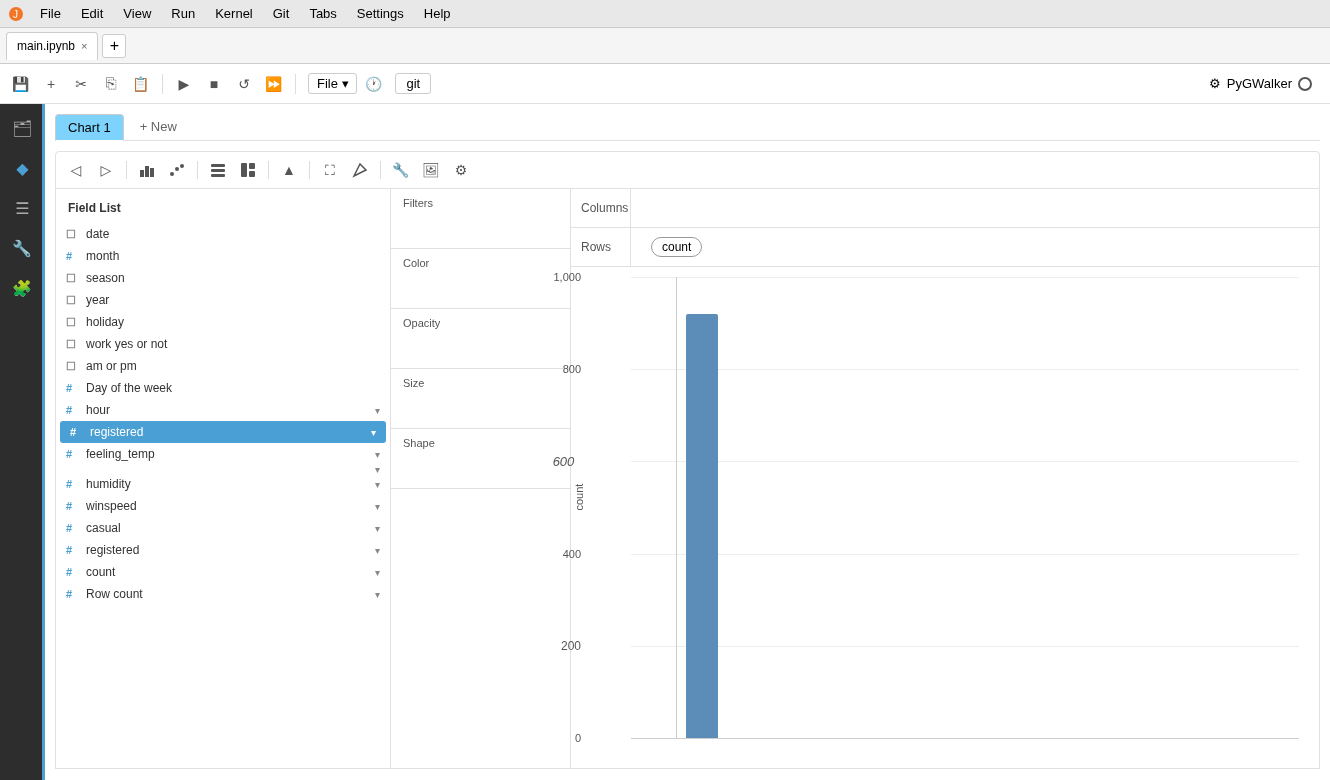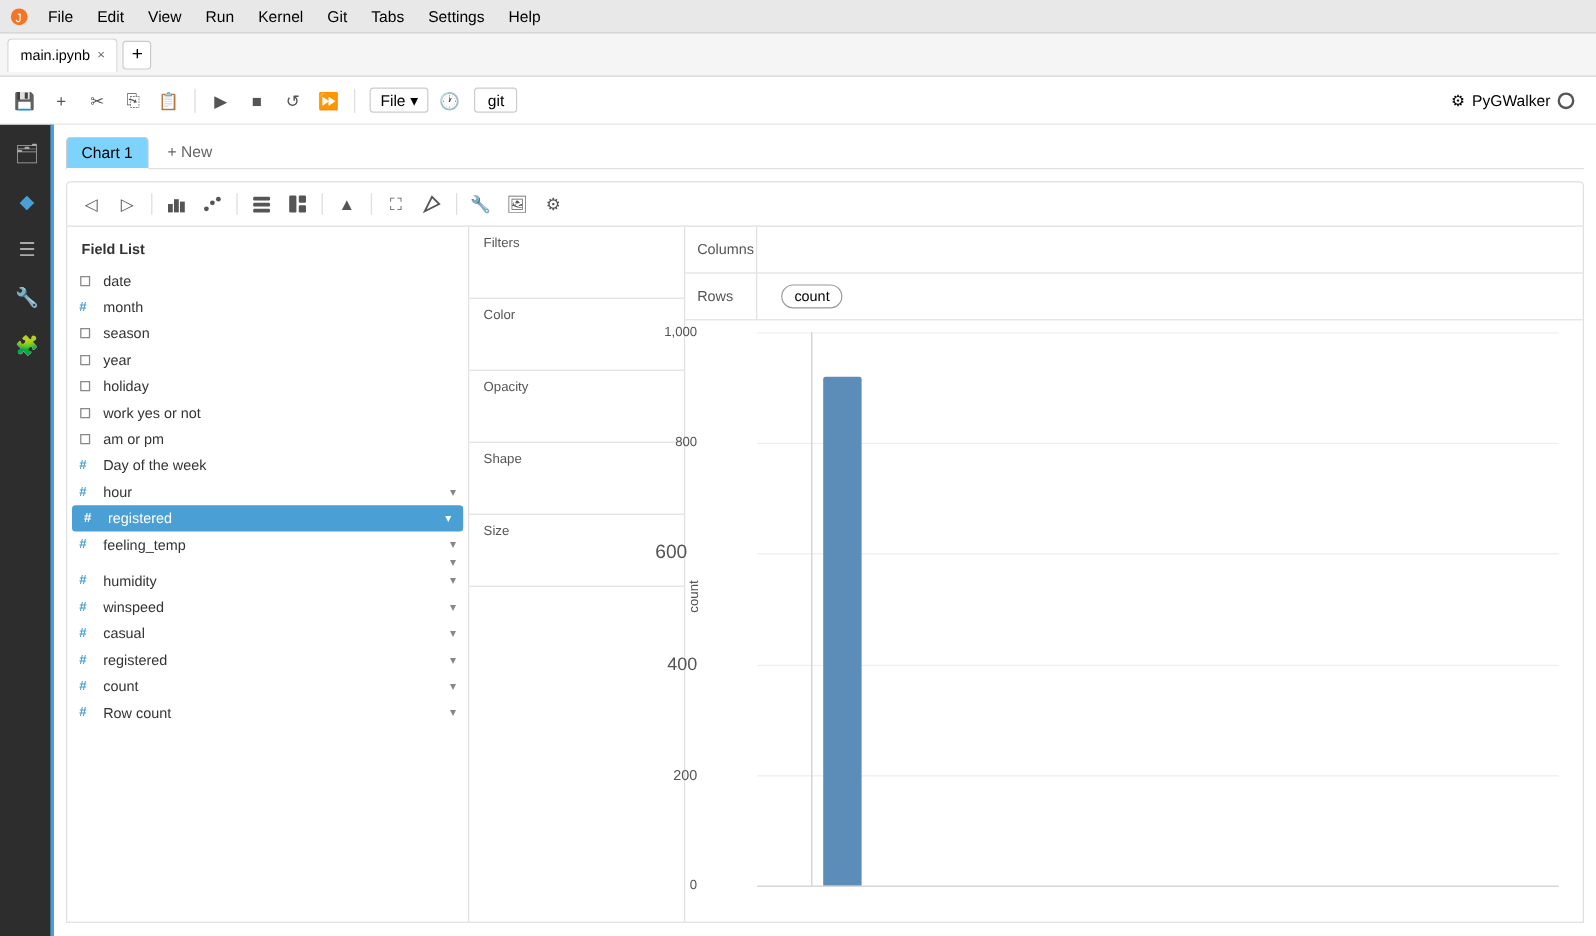--- a/index.html
+++ b/index.html
@@ -300,24 +300,24 @@
             <div class="config-section">
               <div class="config-section-title">Filters</div>
             </div>
             <div class="config-section">
               <div class="config-section-title">Color</div>
             </div>
             <div class="config-section">
               <div class="config-section-title">Opacity</div>
             </div>
             <div class="config-section">
+              <div class="config-section-title">Size</div>
+            </div>
+            <div class="config-section">
               <div class="config-section-title">Shape</div>
-            </div>
-            <div class="config-section">
-              <div class="config-section-title">Size</div>
             </div>
           </div>
 
           <div class="config-right">
 
             <div class="col-row-area">
               <div class="cr-label">Columns</div>
               <div class="cr-content"></div>
             </div>
 
@@ -336,24 +336,24 @@
 
                 <div style="position:absolute; left:-45px; right:0; top:0; bottom:0;">
 
                   <div style="position:absolute; top:0%; right:0; left:45px; border-top:1px solid #eee;"></div>
                   <div style="position:absolute; top:0%; right:100%; font-size:11px; color:#555; transform:translateY(-50%); padding-right:5px; width:40px; text-align:right;">1,000</div>
 
                   <div style="position:absolute; top:20%; right:0; left:45px; border-top:1px solid #eee;"></div>
                   <div style="position:absolute; top:20%; right:100%; font-size:11px; color:#555; transform:translateY(-50%); padding-right:5px; width:40px; text-align:right;">800</div>
 
                   <div style="position:absolute; top:40%; right:0; left:45px; border-top:1px solid #eee;"></div>
-                  <div style="position:absolute; top:40%; right:100%; font-size:16px; color:#555; transform:translateY(-50%); padding-right:5px; width:40px; text-align:left;">600</div>
+                  <div style="position:absolute; top:40%; right:100%; font-size:13px; color:#555; transform:translateY(-50%); padding-right:5px; width:40px; text-align:center;font-style:italic;">600</div>
 
                   <div style="position:absolute; top:60%; right:0; left:45px; border-top:1px solid #eee;"></div>
-                  <div style="position:absolute; top:60%; right:100%; font-size:15px; color:#555; transform:translateY(-50%); padding-right:5px; width:40px; text-align:right;">400</div>
+                  <div style="position:absolute; top:60%; right:100%; font-size:11px; color:#555; transform:translateY(-50%); padding-right:5px; width:40px; text-align:right;">400</div>
 
                   <div style="position:absolute; top:80%; right:0; left:45px; border-top:1px solid #eee;"></div>
                   <div style="position:absolute; top:80%; right:100%; font-size:12px; color:#555; transform:translateY(-50%); padding-right:5px; width:40px; text-align:right;">200</div>
 
                   <div style="position:absolute; top:100%; right:0; left:45px; border-top:1px solid #ccc;"></div>
                   <div style="position:absolute; top:100%; right:100%; font-size:11px; color:#555; transform:translateY(-50%); padding-right:5px; width:40px; text-align:right;">0</div>
                 </div>
 
                 <div style="position:absolute; left:45px; top:0; bottom:0; width:1px; background:#ccc;"></div>
 

